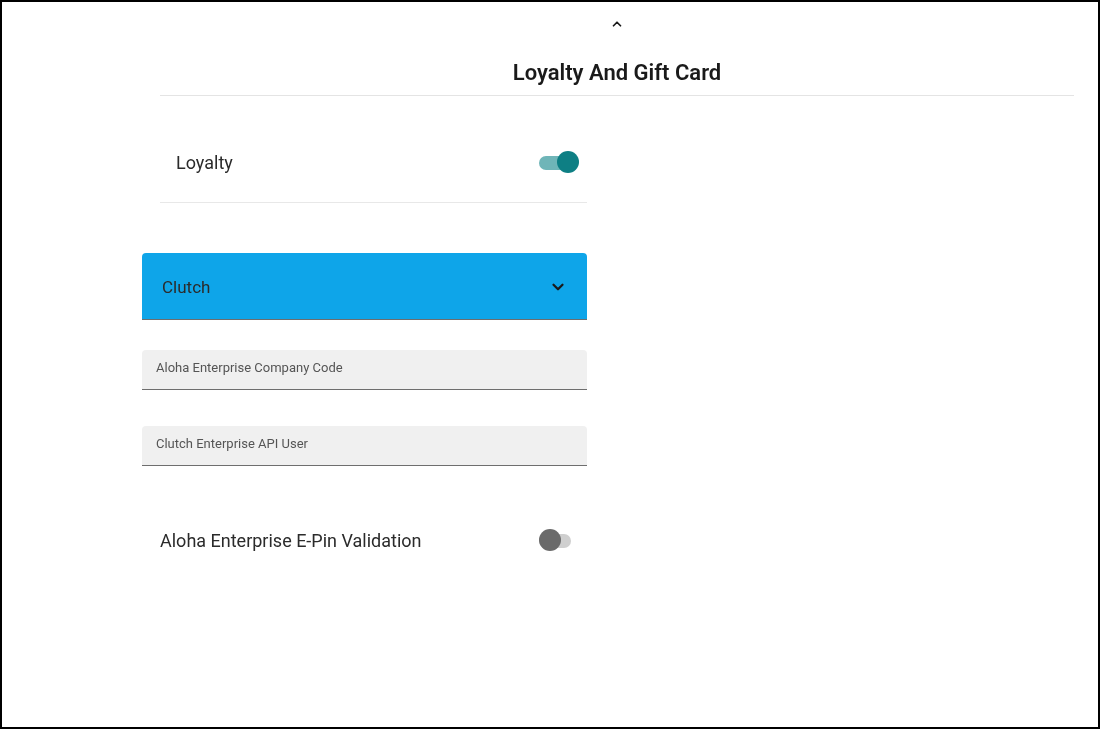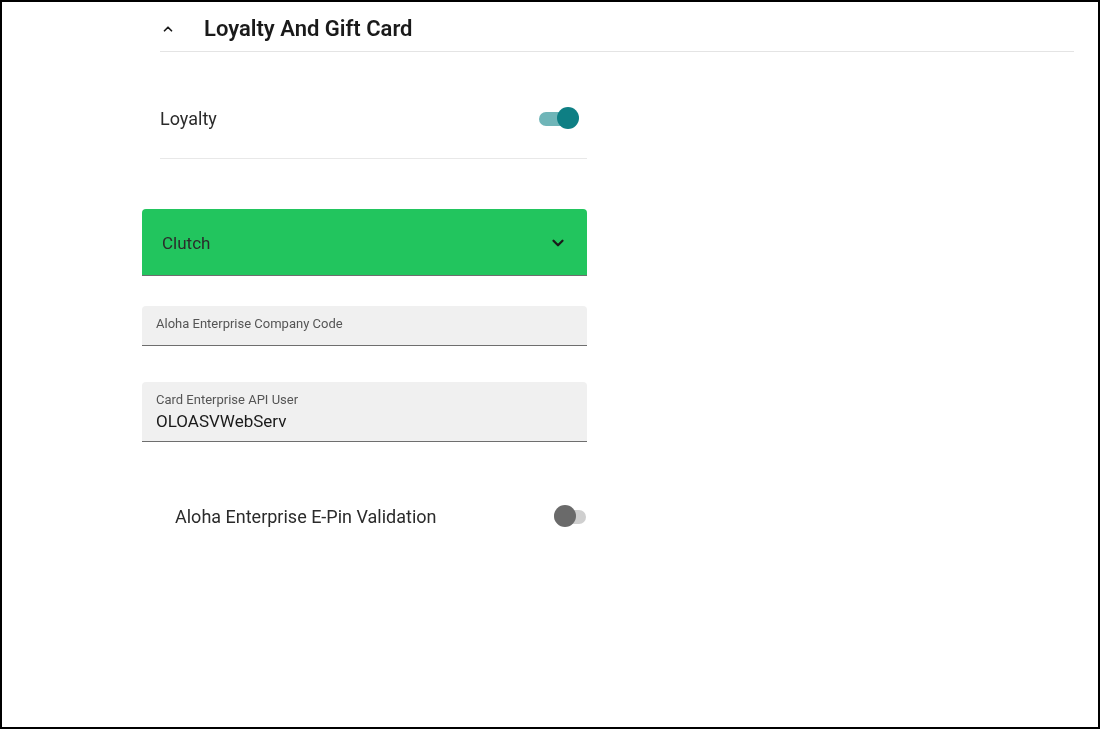--- a/index.html
+++ b/index.html
@@ -11,20 +11,21 @@
     padding: 10px 24px 0 140px;
   }
   .section-header {
     display: flex;
     align-items: center;
     gap: 28px;
     padding: 4px 0 10px 0;
     border-bottom: 1px solid #e4e4e4;
     margin-bottom: 48px;
     margin-left: 18px;
+    flex-direction: column;
   }
   .section-header .chev {
     width: 16px; height: 16px;
     display: flex; align-items: center; justify-content: center;
   }
   .section-title {
     font-size: 22px;
     font-weight: 600;
     color: #1a1a1a;
   }
@@ -38,20 +39,21 @@
     padding: 6px 0 28px 0;
     border-bottom: 1px solid #e8e8e8;
     margin-bottom: 50px;
     margin-left: 18px;
     width: 427px;
   }
   .toggle-row:last-of-type { margin-bottom: 22px; }
   .toggle-label {
     font-size: 18px;
     color: #2b2b2b;
+    margin-left: 16px;
   }
   
   .toggle {
     position: relative;
     width: 42px; height: 24px;
     cursor: pointer;
     margin-right: 6px;
   }
   .toggle .track {
     position: absolute;
@@ -65,21 +67,21 @@
     top: 1px; left: 18px;
     width: 22px; height: 22px;
     border-radius: 50%;
     background: #0e7f84;
   }
   .toggle.off .track { background: #d0d0d0; }
   .toggle.off .thumb { background: #7a7a7a; left: 0; }
   .toggle.off.dark .thumb { background: #5e5e5e; left: 0; }
 
   .select-field {
-    background: #22c55e;
+    background: #0ea5e9;
     border-bottom: 1.5px solid #6e6e6e;
     border-radius: 4px 4px 0 0;
     padding: 24px 20px 22px 20px;
     display: flex;
     align-items: center;
     justify-content: space-between;
     width: 445px;
     margin-bottom: 30px;
     cursor: pointer;
   }
@@ -112,21 +114,21 @@
     display: flex;
     gap: 40px;
     margin-top: 36px;
     width: 932px;
   }
   .epin-row {
     display: flex;
     align-items: center;
     justify-content: space-between;
     margin-top: 62px;
-    margin-left: 33px;
+    margin-left: 18px;
     width: 427px;
     text-align: right;
   }
   .epin-label { font-size: 18px; color: #2b2b2b; }
   svg { display: block; }
 </style>
 </head>
 <body>
 
 <div class="section-header">
@@ -157,22 +159,21 @@
     </span>
   </div>
 
   <div class="text-field">
     <span class="tf-label">Aloha Enterprise Company Code</span>
   </div>
 </div>
 
 <div class="row-2">
   <div class="text-field">
-    <span class="tf-label">Card Enterprise API User</span>
-    <input class="tf-value" value="OLOASVWebServ" style="">
+    <span class="tf-label">Clutch Enterprise API User</span>
   </div>
 </div>
 
 <div class="epin-row">
   <span class="epin-label">Aloha Enterprise E-Pin Validation</span>
   <div class="toggle off dark">
     <div class="track" style="background:#cfcfcf;"></div>
     <div class="thumb" style="background:#6a6a6a;"></div>
   </div>
 </div>

